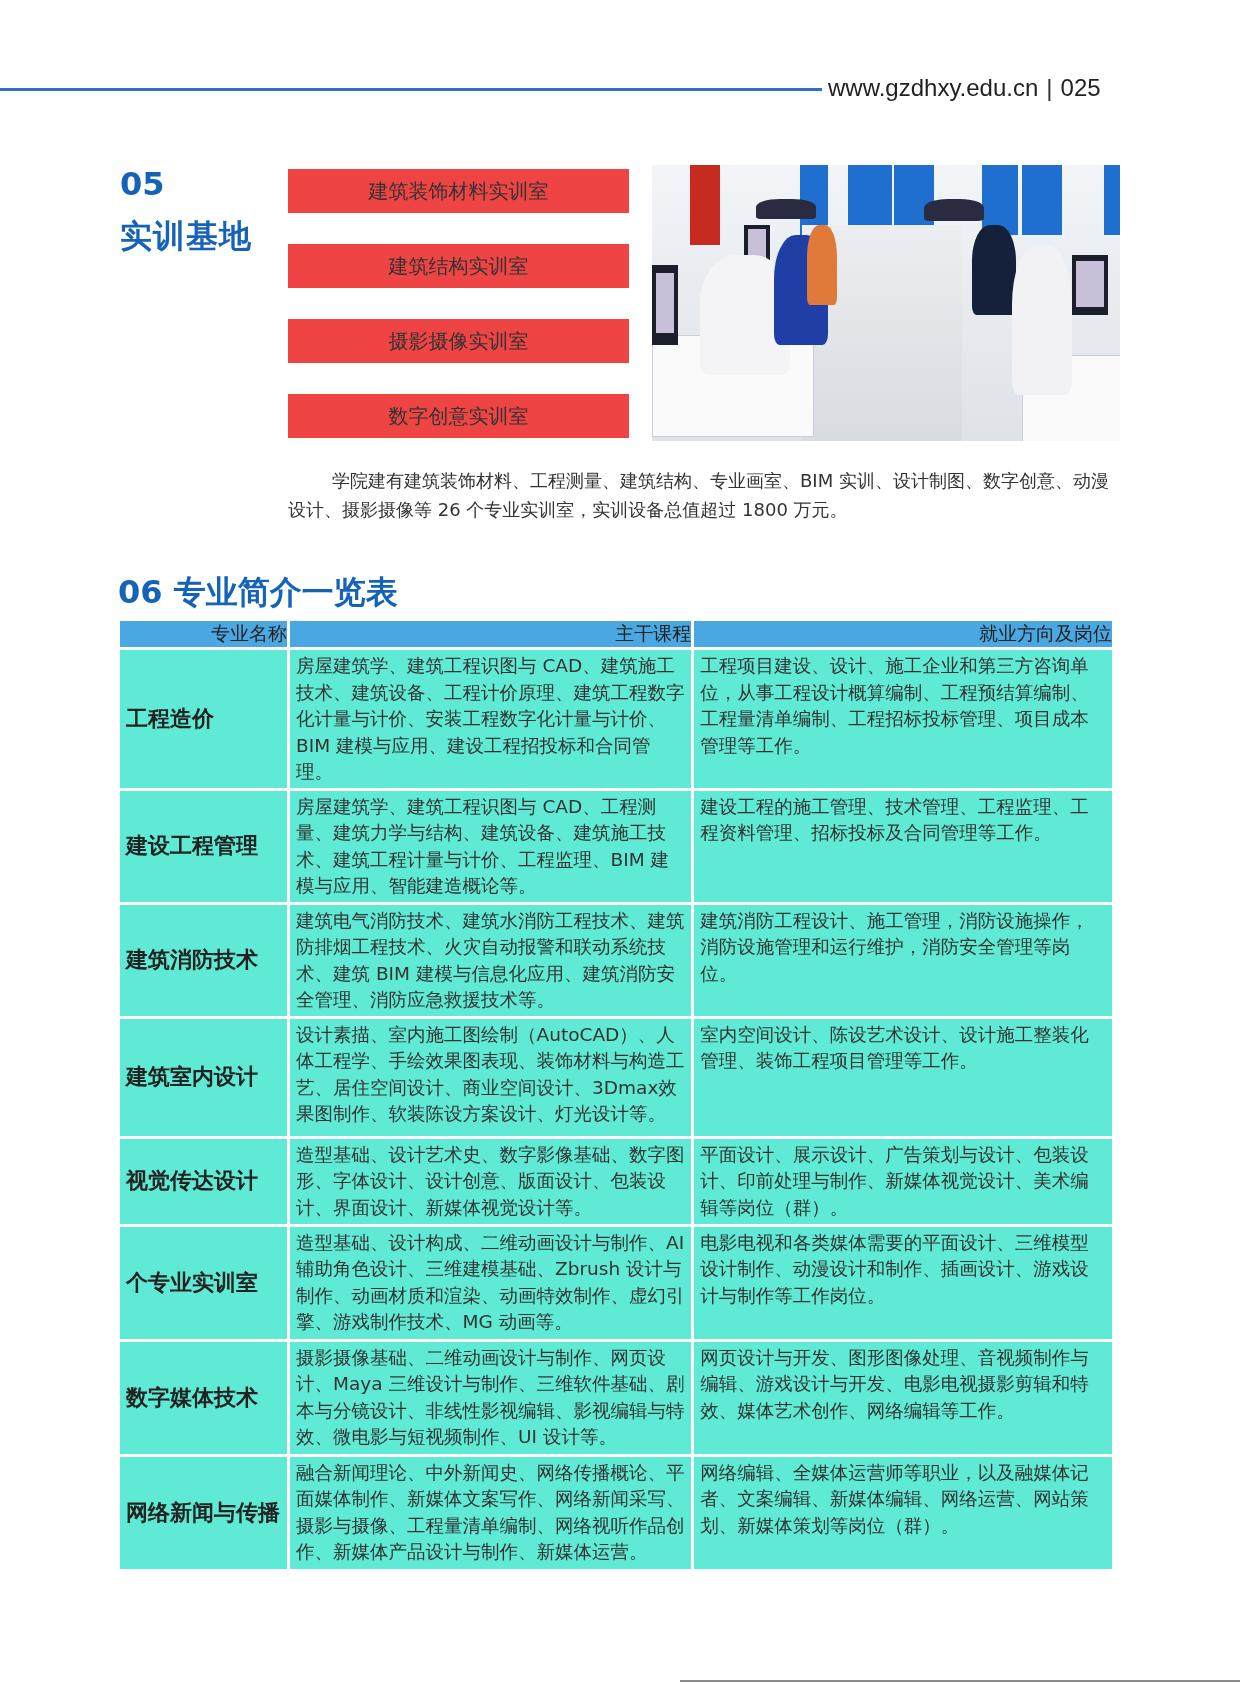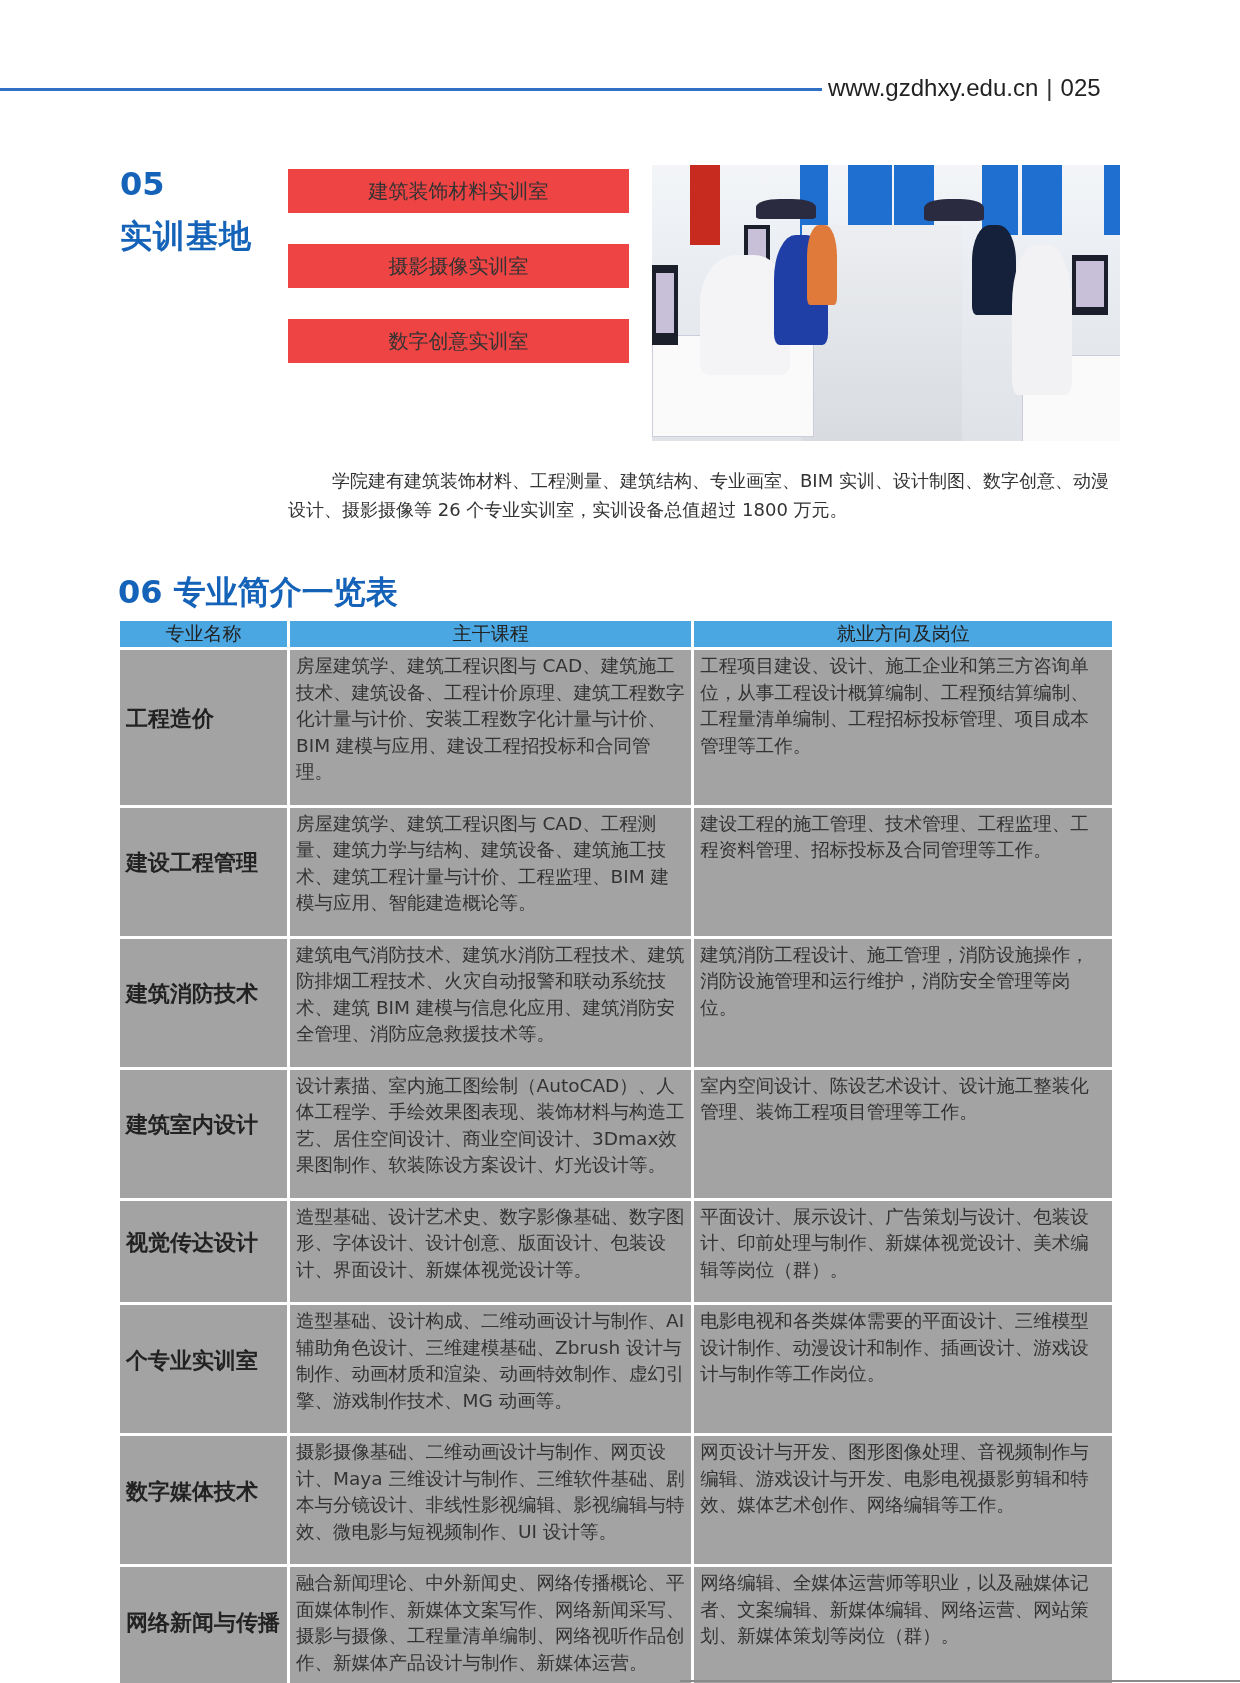--- a/index.html
+++ b/index.html
@@ -31,43 +31,44 @@
   .photo .floor { position: absolute; left: 150px; top: 60px; width: 160px; height: 216px;
                   background: linear-gradient(180deg, #eceef1, #d8dbe0); }
 
   .intro { position: absolute; left: 288px; top: 466px; width: 830px; font-size: 18px; line-height: 29px; color: #333; }
   .intro p { margin: 0; text-indent: 44px; }
 
   .table-title { position: absolute; left: 118px; top: 571px; font-size: 32px; font-weight: bold; color: #1463b8; }
 
   .major-table { position: absolute; left: 120px; top: 621px; width: 998px; border-collapse: separate;
                  border-spacing: 3px 3px; margin: -3px; }
-  .major-table th { background: #4aa7e2; color: #222; font-weight: normal; font-size: 19px; height: 24px; padding: 0; }
-  .major-table td { background: #a3a3a3; font-size: 18.5px; line-height: 26.5px; vertical-align: top;
-                    padding: 3px 6px 19px 6px; color: #333; }
+  .major-table th { background: #4aa7e2; color: #222; font-weight: normal; font-size: 19px; height: 24px; padding: 0; text-align: right; }
+  .major-table td { background: #5eead4; font-size: 18.5px; line-height: 26.5px; vertical-align: top;
+                    padding: 3px 6px 2px 6px; color: #333; }
   .major-table td.name { text-align: left; vertical-align: middle; font-weight: bold; font-size: 22px; color: #222; }
   .col-name { width: 164px; }
   .col-course { width: 394px; }
   .col-career { width: 410px; }
 
   .bottom-rule { position: absolute; left: 680px; top: 1680px; width: 560px; height: 2px; background: #8a8a8a; }
 </style>
 </head>
 <body>
 
 <div class="top-rule"></div>
 <div class="site-url">
   <span>www.gzdhxy.edu.cn</span><span class="page-sep">|</span><span>025</span>
 </div>
 
 <div class="sec-num">05</div>
 <div class="sec-title">实训基地</div>
 
 <div class="lab-list">
   <div class="lab-item">建筑装饰材料实训室</div>
+  <div class="lab-item">建筑结构实训室</div>
   <div class="lab-item">摄影摄像实训室</div>
   <div class="lab-item">数字创意实训室</div>
 </div>
 
 <div class="photo">
   <div class="curtain" style="left:148px;width:28px;"></div>
   <div class="curtain" style="left:196px;width:44px;"></div>
   <div class="curtain" style="left:242px;width:40px;"></div>
   <div class="curtain" style="left:330px;width:36px;"></div>
   <div class="curtain" style="left:370px;width:40px;"></div>

